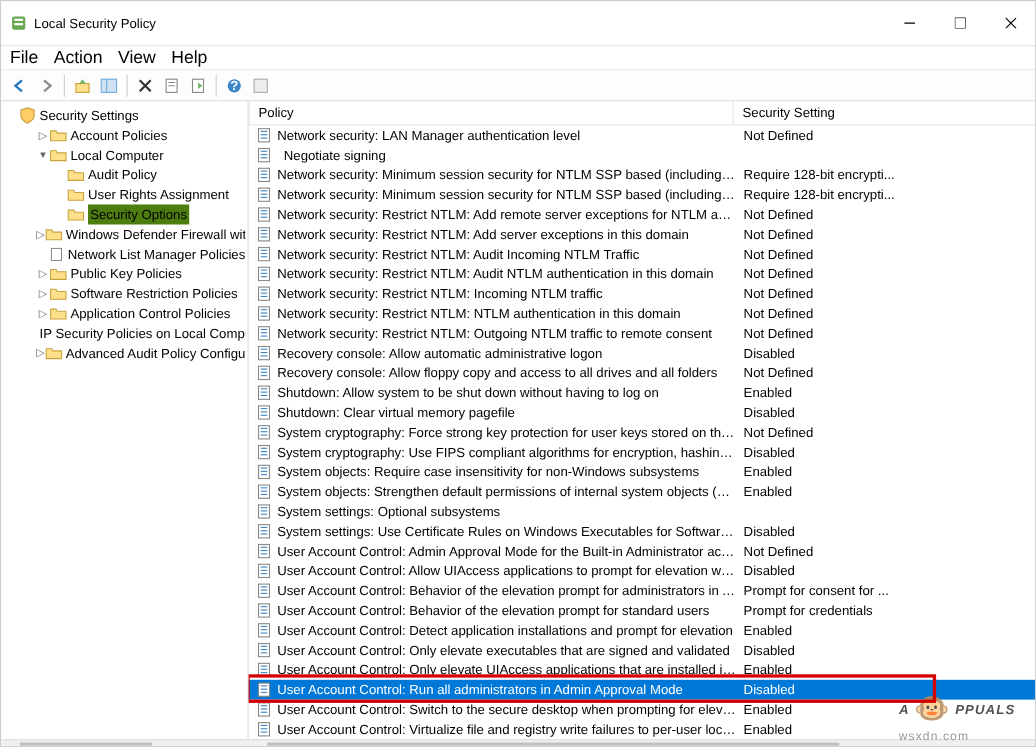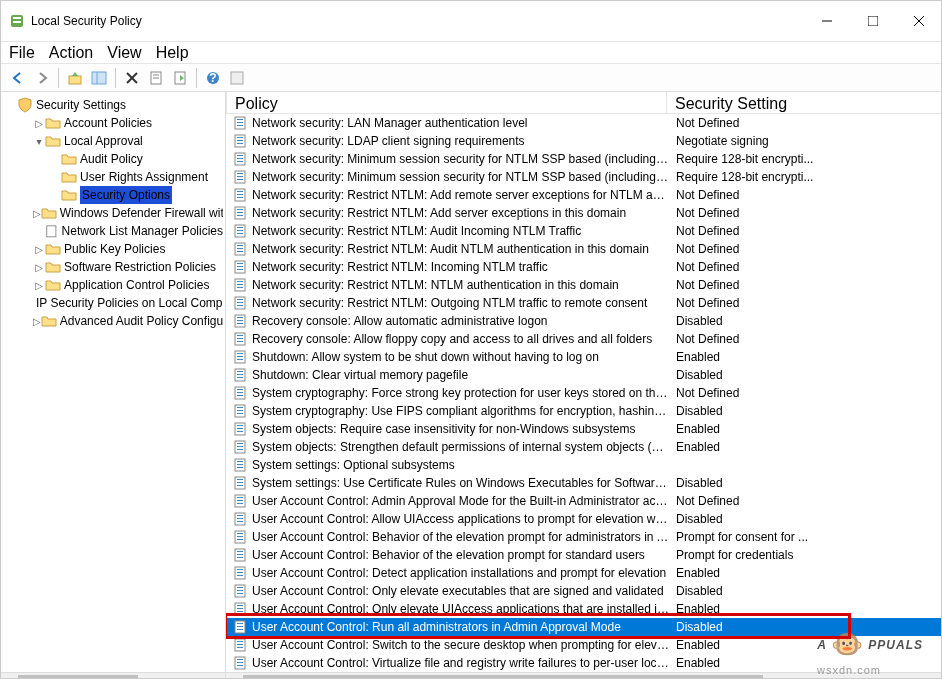--- a/index.html
+++ b/index.html
@@ -14,27 +14,27 @@
 .toolbar { height: 28px; display: flex; align-items: center; padding: 0 6px; gap: 2px; border-bottom: 1px solid #ddd; background:#fdfdfd;}
 .toolbar .tb { width: 22px; height: 22px; display:flex; align-items:center; justify-content:center; border:1px solid transparent; }
 .toolbar .sep { width:1px; height:20px; background:#ccc; margin:0 3px;}
 .toolbar .tb svg { width:16px; height:16px; }
 .content { display:flex; height: calc(100% - 80px); }
 .tree { width: 225px; border-right: 1px solid #ddd; padding: 4px 2px; overflow:hidden; position:relative;}
 .tree-row { display:flex; align-items:center; height:18px; white-space:nowrap; overflow:hidden; }
 .tree-row .chev { width:12px; display:inline-flex; justify-content:center; color:#666; font-size:10px; cursor:default;}
 .tree-row .node-icon { width:16px; height:16px; margin-right:3px; display:inline-flex; align-items:center; justify-content:center;}
 .tree-row .label { font-size:12px; color:#000; }
-.tree-row.selected .label { background:#1d4ed8; padding:15px 2px;}
+.tree-row.selected .label { background:#4d7c0f; padding:15px 2px;}
 .indent1 { padding-left: 14px; }
 .indent2 { padding-left: 30px; }
 .indent3 { padding-left: 46px; }
 .listpane { flex:1; display:flex; flex-direction:column; overflow:hidden; }
 .list-header { display:flex; height:22px; border-bottom:1px solid #e5e5e5; background:#fff; }
-.list-header .col { padding:3px 8px; font-size:16px; color:#000; border-left:1px solid #e5e5e5; }
+.list-header .col { padding:3px 8px; font-size:12px; color:#000; border-left:1px solid #e5e5e5; }
 .col-policy { flex: 0 0 440px; border-left:none;}
 .col-setting { flex: 1; }
 .list-body { flex:1; overflow:hidden; position:relative; }
 .row { display:flex; height:18px; align-items:center; padding-left:6px; }
 .row .ricon { width:16px; height:16px; margin-right:4px; flex-shrink:0;}
 .row .cell-p { flex:0 0 418px; white-space:nowrap; overflow:hidden; text-overflow:ellipsis; font-size:12px;}
 .row .cell-s { flex:1; white-space:nowrap; overflow:hidden; text-overflow:ellipsis; font-size:12px; padding-left:6px;}
 .row.selected { background:#0078d7; color:#fff; }
 .row.selected .cell-p, .row.selected .cell-s { color:#fff; }
 .highlight-box { position:absolute; border:3px solid #d40000; pointer-events:none; z-index:50;}
@@ -163,21 +163,21 @@
         </span>
       <span class="label">Account Policies</span>
     </div>
     <div class="tree-row indent2">
       <span class="chev">▾</span>
       <span class="node-icon folder-icon">
           <svg viewBox="0 0 16 16">
             <path d="M1 4h5l1 2h8v7H1z" fill="#ffe08a" stroke="#c8a23e"></path>
           </svg>
         </span>
-      <span class="label">Local Approval</span>
+      <span class="label">Local Computer</span>
     </div>
     <div class="tree-row indent3">
       <span class="chev"></span>
       <span class="node-icon folder-icon">
           <svg viewBox="0 0 16 16">
             <path d="M1 4h5l1 2h8v7H1z" fill="#ffe08a" stroke="#c8a23e"></path>
           </svg>
         </span>
       <span class="label">Audit Policy</span>
     </div>
@@ -286,21 +286,20 @@
           <span class="cell-p">Network security: LAN Manager authentication level</span>
           <span class="cell-s">Not Defined</span>
         </div>
         <div class="row">
           <span class="ricon"><svg viewBox="0 0 16 16">
               <rect x="3" y="2" width="10" height="12" fill="#fff" stroke="#888"></rect>
               <rect x="5" y="4" width="6" height="1" fill="#3d85c6"></rect>
               <rect x="5" y="7" width="6" height="1" fill="#3d85c6"></rect>
               <rect x="5" y="10" width="6" height="1" fill="#3d85c6"></rect>
             </svg></span>
-          <span class="cell-p">Network security: LDAP client signing requirements</span>
           <span class="cell-s">Negotiate signing</span>
         </div>
         <div class="row">
           <span class="ricon"><svg viewBox="0 0 16 16">
               <rect x="3" y="2" width="10" height="12" fill="#fff" stroke="#888"></rect>
               <rect x="5" y="4" width="6" height="1" fill="#3d85c6"></rect>
               <rect x="5" y="7" width="6" height="1" fill="#3d85c6"></rect>
               <rect x="5" y="10" width="6" height="1" fill="#3d85c6"></rect>
             </svg></span>
           <span class="cell-p">Network security: Minimum session security for NTLM SSP based (including secure R...</span>

